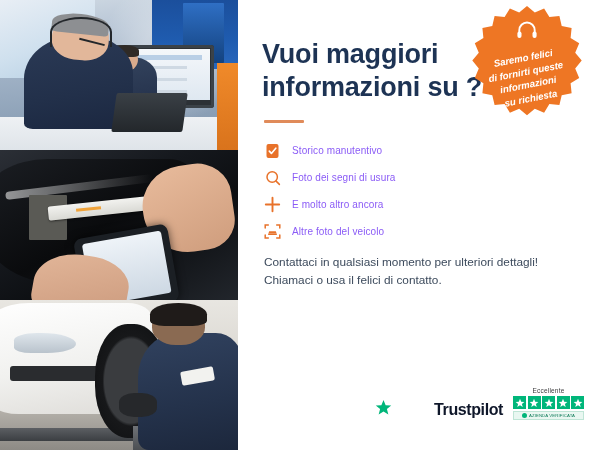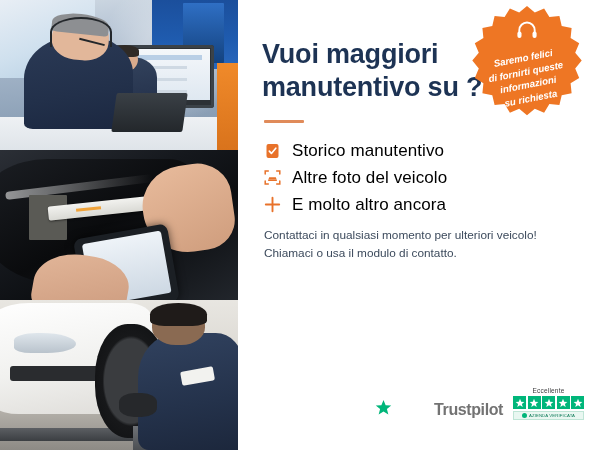--- a/index.html
+++ b/index.html
@@ -108,37 +108,37 @@
   .content { flex:1; position:relative; padding: 38px 14px 0 24px; background:#fff; }
 
   .headline { color:#1d3354; font-size:27px; line-height:1.23; font-weight:bold; letter-spacing:-.2px; }
   .headline span { display:block; }
   .rule { width:40px; height:3px; background:#e08b5a; margin:16px 0 14px 2px; border-radius:1px; }
 
   .feature-list { list-style:none; margin:0 0 0 2px; }
   .feature { display:flex; align-items:center; gap:11px; height:27px; }
   .feature-ico { width:17px; height:17px; flex:0 0 17px; display:flex; align-items:center; justify-content:center; color:#e8722a; }
   .feature-ico svg { display:block; }
-  .feature-label { color:#000000; font-size:17px; letter-spacing:.1px; }
+  .feature-label { color:#8b5cf6; font-size:10px; letter-spacing:.1px; }
 
   .phone-line { margin:22px 0 0 2px; color:#1d3354; font-size:15.5px; font-weight:bold; letter-spacing:-.1px; }
   .sub { margin:9px 0 0 2px; color:#3c4a5c; font-size:11.8px; line-height:1.5; }
 
   
   .badge { position:absolute; right:16px; top:4px; width:114px; height:114px; }
   .badge svg.burst { position:absolute; inset:0; width:114px; height:114px; }
   .badge .headset-ico { position:absolute; left:50%; top:16px; transform:translateX(-50%); }
   .badge .badge-text { position:absolute; left:50%; top:47px; transform:translateX(-50%) rotate(-11deg);
       width:104px; text-align:center; color:#fff; font-size:9.6px; font-weight:bold; line-height:1.42; font-style:italic; }
   .badge .badge-text span { display:block; }
 
   
   .trust { position:absolute; right:16px; bottom:30px; display:flex; align-items:flex-end; gap:10px; }
   .tp-brand { display:flex; align-items:center; gap:4px; }
-  .tp-name { color:#737373; font-size:16px; font-weight:bold; letter-spacing:-.4px;margin-left:38px; }
+  .tp-name { color:#0f172a; font-size:16px; font-weight:bold; letter-spacing:-.4px;margin-left:38px; }
   .tp-right { display:flex; flex-direction:column; align-items:center; gap:2px; }
   .tp-exc { color:#3b3b3d; font-size:6.5px; letter-spacing:.2px; }
   .tp-stars { display:flex; gap:1.5px; }
   .tp-star { width:13px; height:13px; background:#00b67a; display:flex; align-items:center; justify-content:center; }
   .tp-verified { display:flex; align-items:center; justify-content:center; gap:2px;
       background:#e9f7f1; border:0.5px solid #bfe5d6; padding:1px 3px; width:100%; }
   .tp-vtxt { color:#0c7a57; font-size:4.3px; letter-spacing:.1px; white-space:nowrap; }
   .tp-vdot { width:5px; height:5px; border-radius:50%; background:#00b67a; flex:0 0 5px; }
 </style>
 </head>
@@ -190,72 +190,81 @@
       <div class="thair"></div>
       <div class="patch"></div>
       <div class="glove"></div>
     </div>
   </div>
 
   <div class="content">
 
     <h1 class="headline">
       <span>Vuoi maggiori</span>
-      <span>manutentivo su ?</span>
+      <span>informazioni su ?</span>
     </h1>
 
     <div class="rule"></div>
 
     <ul class="feature-list">
 
       <li class="feature">
         <span class="feature-ico">
           <svg width="15" height="16" viewBox="0 0 15 16">
             <rect x="1.5" y="1" width="12" height="14" rx="2" fill="#e8722a"></rect>
             <path d="M4.3 8.1 L6.4 10.4 L10.8 5.2" stroke="#fff" stroke-width="1.6" fill="none" stroke-linecap="round" stroke-linejoin="round"></path>
           </svg>
         </span>
         <span class="feature-label">Storico manutentivo</span>
       </li>
 
 
+      <li class="feature">
+        <span class="feature-ico">
+          <svg width="16" height="16" viewBox="0 0 16 16">
+            <circle cx="7.2" cy="7" r="5.2" stroke="#e8722a" stroke-width="1.5" fill="none"></circle>
+            <path d="M11.1 11.1 L14.4 14.4" stroke="#e8722a" stroke-width="1.5" stroke-linecap="round"></path>
+          </svg>
+        </span>
+        <span class="feature-label">Foto dei segni di usura</span>
+      </li>
+
+      <li class="feature">
+        <span class="feature-ico">
+          <svg width="17" height="17" viewBox="0 0 17 17">
+            <g stroke="#e8722a" stroke-width="1.9" stroke-linecap="round">
+              <path d="M8.5 1.8 V15.2"></path>
+                <path d="M1.8 8.5 H15.2"></path>
+            </g>
+          </svg>
+        </span>
+        <span class="feature-label">E molto altro ancora</span>
+      </li>
 
       <li class="feature">
         <span class="feature-ico">
           <svg width="17" height="17" viewBox="0 0 17 17">
             <g stroke="#e8722a" stroke-width="1.5" fill="none" stroke-linecap="round">
               <path d="M1.2 5 V1.9 H4.3"></path>
                 <path d="M12.7 1.9 H15.8 V5"></path>
               <path d="M15.8 12 V15.1 H12.7"></path>
                 <path d="M4.3 15.1 H1.2 V12"></path>
             </g>
             <path d="M4.4 10.6 L5.2 8.2 H11.8 L12.6 10.6 Z" fill="#e8722a"></path>
             <rect x="4.1" y="10.4" width="8.8" height="1.6" rx=".5" fill="#e8722a"></rect>
           </svg>
         </span>
         <span class="feature-label">Altre foto del veicolo</span>
       </li>
-
-      <li class="feature">
-        <span class="feature-ico">
-          <svg width="17" height="17" viewBox="0 0 17 17">
-            <g stroke="#e8722a" stroke-width="1.9" stroke-linecap="round">
-              <path d="M8.5 1.8 V15.2"></path>
-                <path d="M1.8 8.5 H15.2"></path>
-            </g>
-          </svg>
-        </span>
-        <span class="feature-label">E molto altro ancora</span>
-      </li>
     </ul>
 
 
     <p class="sub">
-      <span>Contattaci in qualsiasi momento per ulteriori veicolo!</span><br>
-      <span>Chiamaci o usa il modulo di contatto.</span>
+      <span>Contattaci in qualsiasi momento per ulteriori dettagli!</span><br>
+      <span>Chiamaci o usa il felici di contatto.</span>
     </p>
 
     <div class="badge">
       <svg class="burst" viewBox="0 0 114 114">
         <path fill="#ee7624" d="M57 2 l7.8 6.4 9.3-3.9 5.3 8.6 10 -1 2.3 9.8 9.9 2 -1 10.1 8.6 5.3 -4 9.4 6.5 7.9 -6.5 7.9 4 9.4 -8.6 5.3 1 10.1 -9.9 2 -2.3 9.8 -10 -1 -5.3 8.6 -9.3-3.9 -7.8 6.4 -7.8-6.4 -9.3 3.9 -5.3-8.6 -10 1 -2.3-9.8 -9.9-2 1-10.1 -8.6-5.3 4-9.4 -6.5-7.9 6.5-7.9 -4-9.4 8.6-5.3 -1-10.1 9.9-2 2.3-9.8 10 1 5.3-8.6 9.3 3.9 Z"></path>
       </svg>
       <span class="headset-ico">
         <svg width="22" height="20" viewBox="0 0 22 20">
           <path d="M3.3 12.5 V10.2 a7.7 7.7 0 0 1 15.4 0 v2.3" stroke="#fff" stroke-width="1.9" fill="none" stroke-linecap="round"></path>
           <rect x="1.4" y="11.4" width="4.1" height="6.6" rx="2" fill="#fff"></rect>

